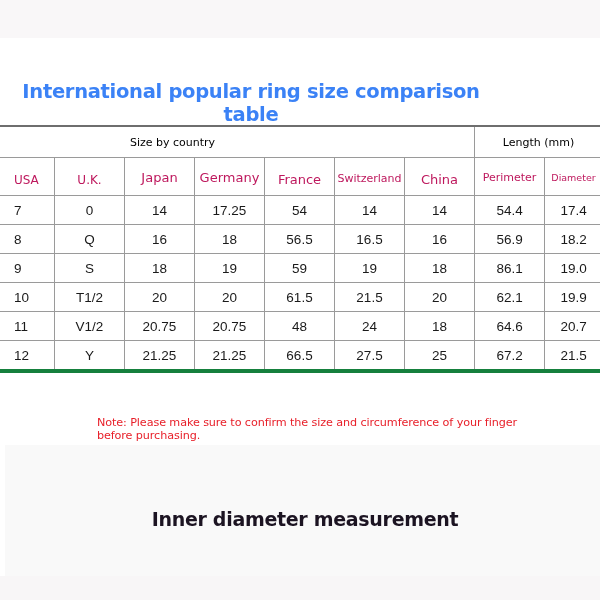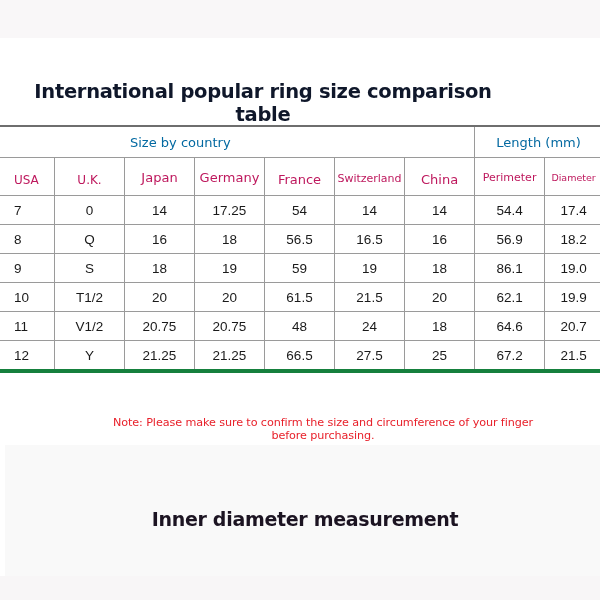--- a/index.html
+++ b/index.html
@@ -7,58 +7,57 @@
       width: 600px; height: 600px; overflow: hidden;
       background: #ffffff;
       font-family: "Liberation Sans", sans-serif;
       position: relative;
     }
     .top-band {
       position: absolute; left: 0; top: 0; width: 600px; height: 38px;
       background: #f9f7f8;
     }
     .title {
-      position: absolute; left: 16px; top: 80px; width: 494px;
+      position: absolute; left: 4px; top: 80px; width: 494px;
       text-align: center;
       font-family: "DejaVu Sans", sans-serif;
       font-weight: bold; font-size: 19.5px; letter-spacing: -0.3px;
-      color: #0f172a;
+      color: #3b82f6;
     }
     table.size-table {
       position: absolute; left: -1px; top: 125px;
       border-collapse: collapse; table-layout: fixed;
       width: 603px;
       color: #1a1a1a;
     }
     table.size-table td {
       border: 1px solid #9a9a9a;
       text-align: center; vertical-align: middle;
       padding: 0; font-size: 13px;
       font-family: "Liberation Sans", sans-serif;
       white-space: nowrap; overflow: hidden;
     }
-    table.size-table tr.group-row td { height: 30px; border-top: 2px solid #6e6e6e; font-family: "DejaVu Sans", sans-serif; font-size: 13px; color: #0369a1; }
+    table.size-table tr.group-row td { height: 30px; border-top: 2px solid #6e6e6e; font-family: "DejaVu Sans", sans-serif; font-size: 11px; color: #000000; }
     table.size-table tr.header-row td { height: 31px; font-family: "DejaVu Sans", sans-serif; font-size: 13px; color: #be185d; padding-top: 2px; }
     table.size-table tr.data-row td { height: 28px; font-size: 13.5px; }
     table.size-table tr.data-row:last-child td { border-bottom: 4px solid #15803d; }
     td.col-usa { text-align: left !important; padding-left: 14px !important; }
     td.h-usa { font-size: 12px !important; padding-top: 6px !important; }
     td.h-uk { font-size: 12px !important; padding-top: 6px !important; }
     td.h-france { padding-top: 6px !important; }
     td.h-switz { font-size: 11px !important; padding-top: 4px !important; }
     td.h-china { padding-top: 5px !important; }
     td.h-perim { font-size: 11px !important; }
     td.h-diam { font-size: 9.5px !important; }
     td.group-country { padding-left: 130px !important; text-align: left !important; }
     .note {
-      position: absolute; left: 103px; top: 416px; width: 440px;
+      position: absolute; left: 97px; top: 416px; width: 440px;
       font-family: "DejaVu Sans", sans-serif;
       font-size: 11.2px; line-height: 13px; color: #e8202a;
       letter-spacing: -0.1px;
-      text-align: center;
     }
     .bottom-panel {
       position: absolute; left: 5px; top: 445px; width: 595px; height: 155px;
       background: #f9f9f9;
     }
     .bottom-band {
       position: absolute; left: 0; top: 576px; width: 600px; height: 24px;
       background: #f8f6f7;
     }
     .subtitle {

